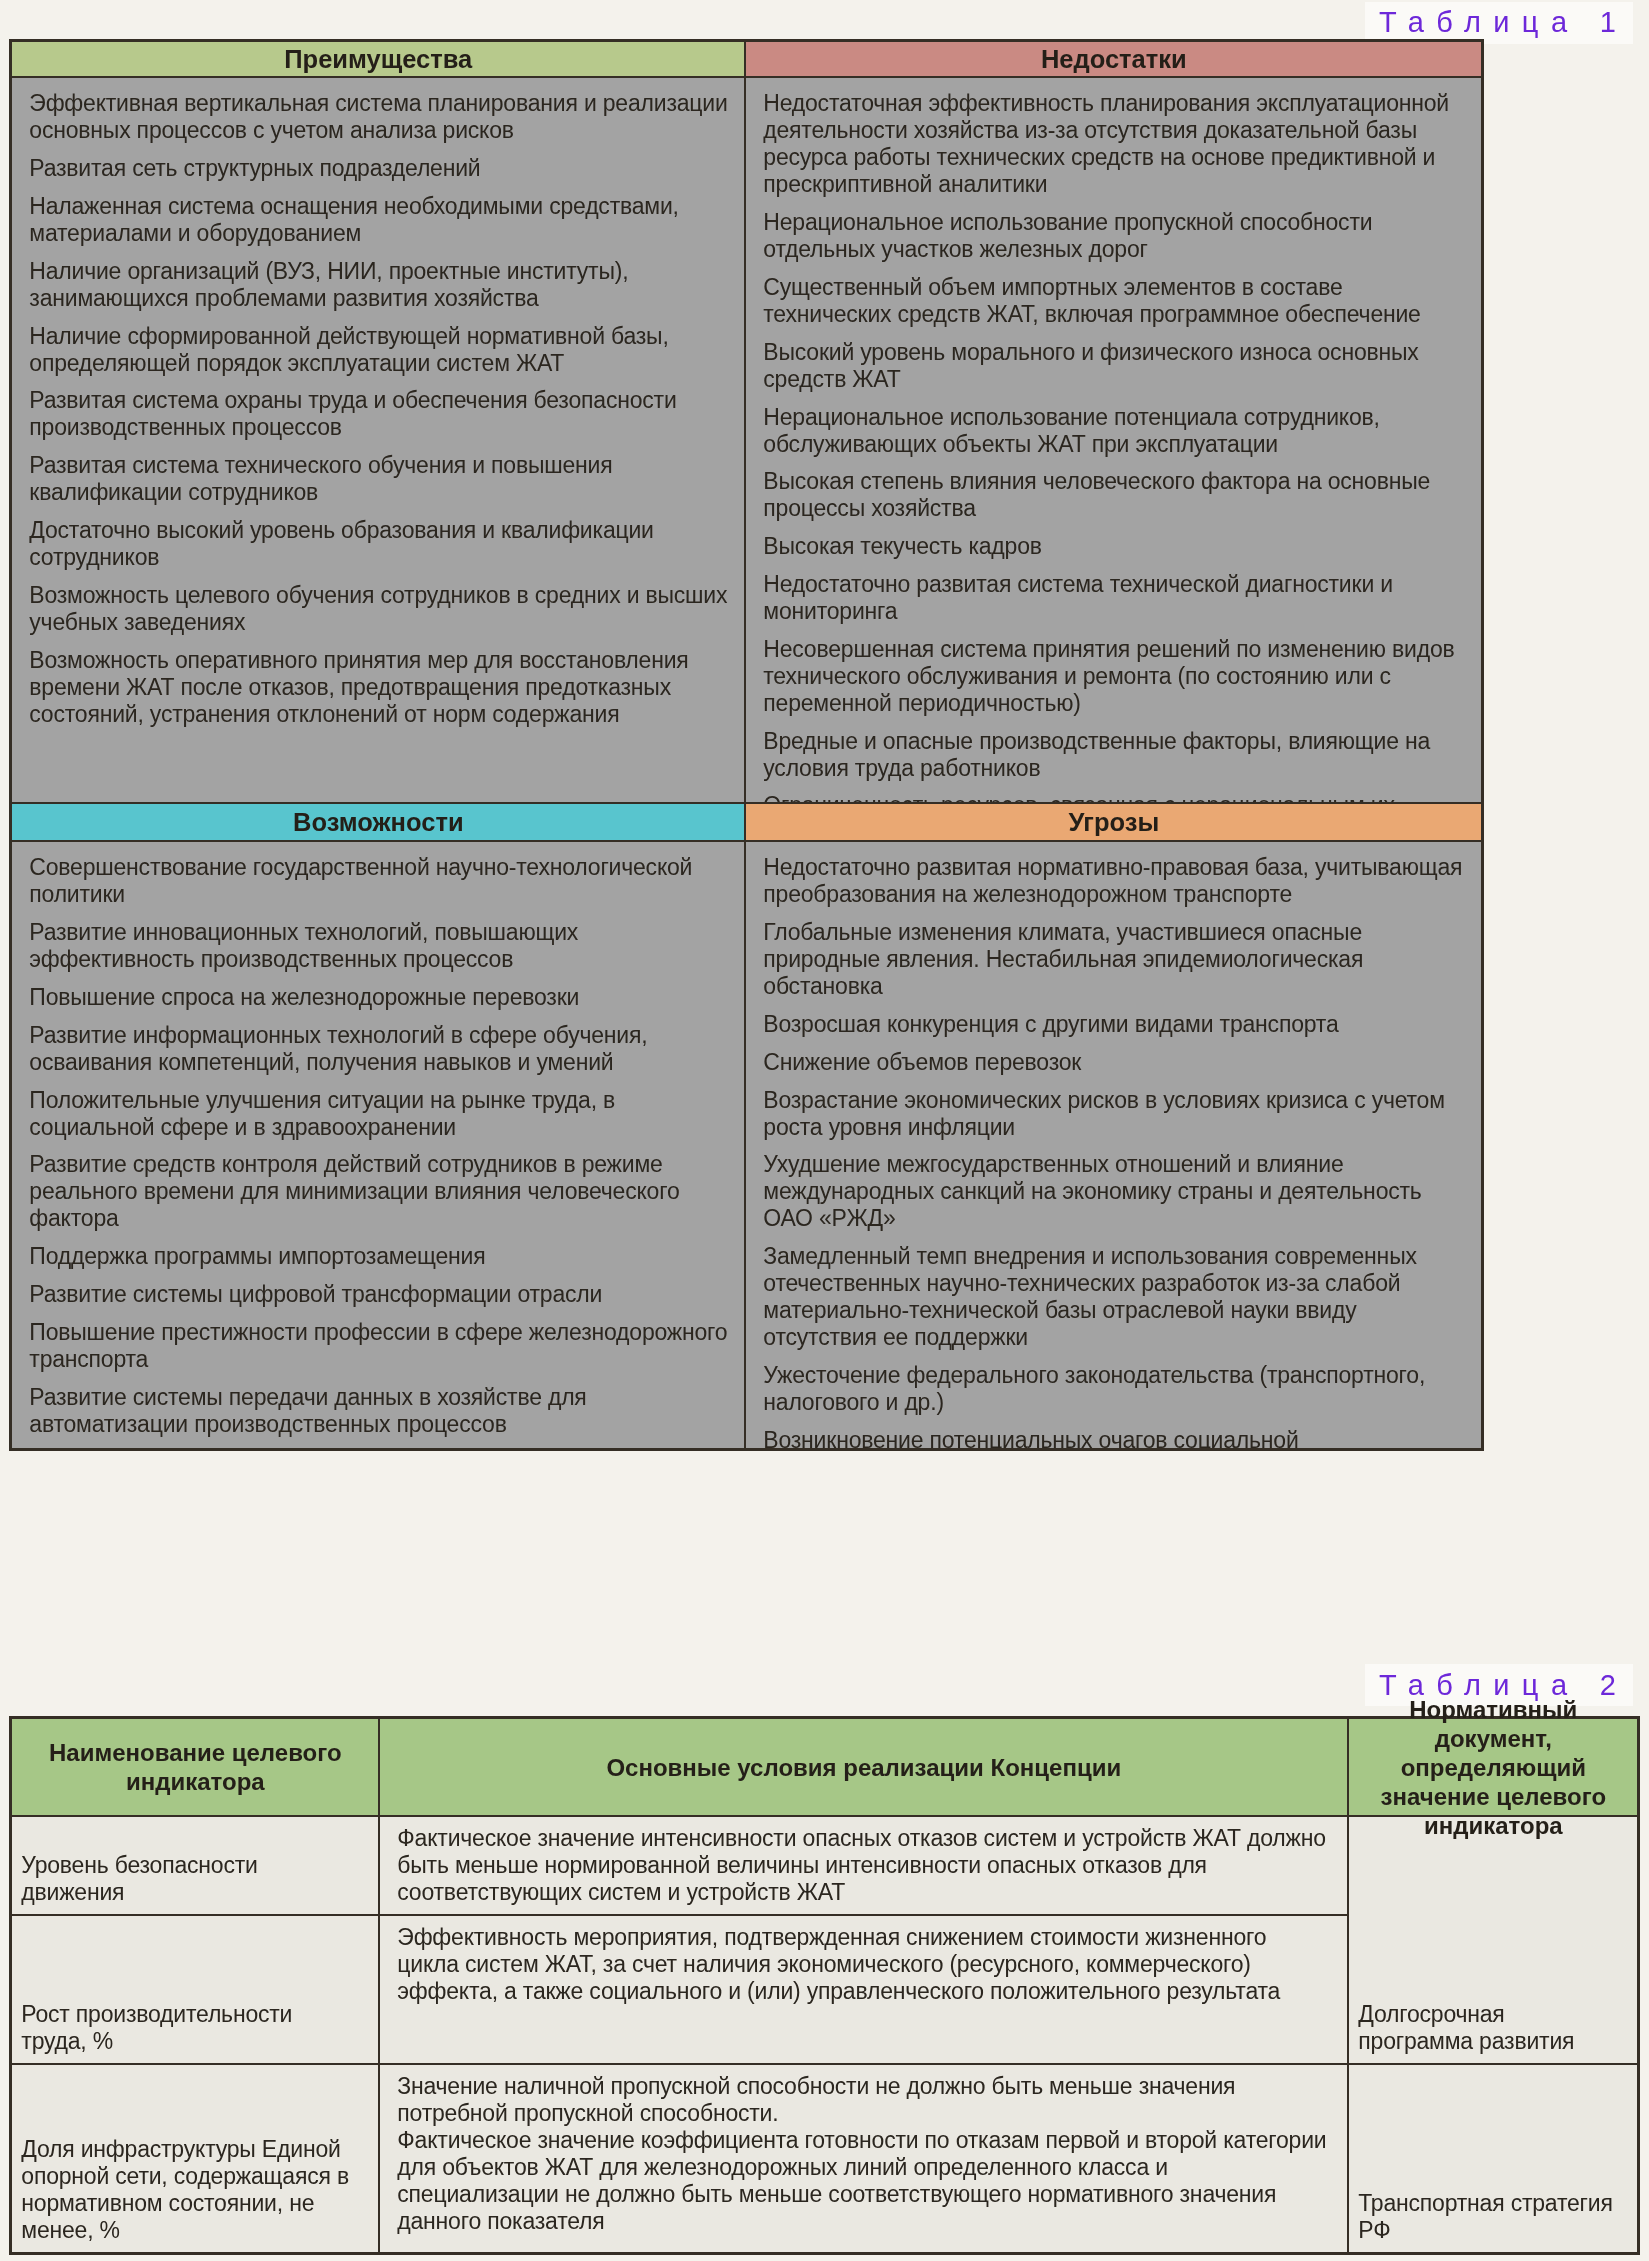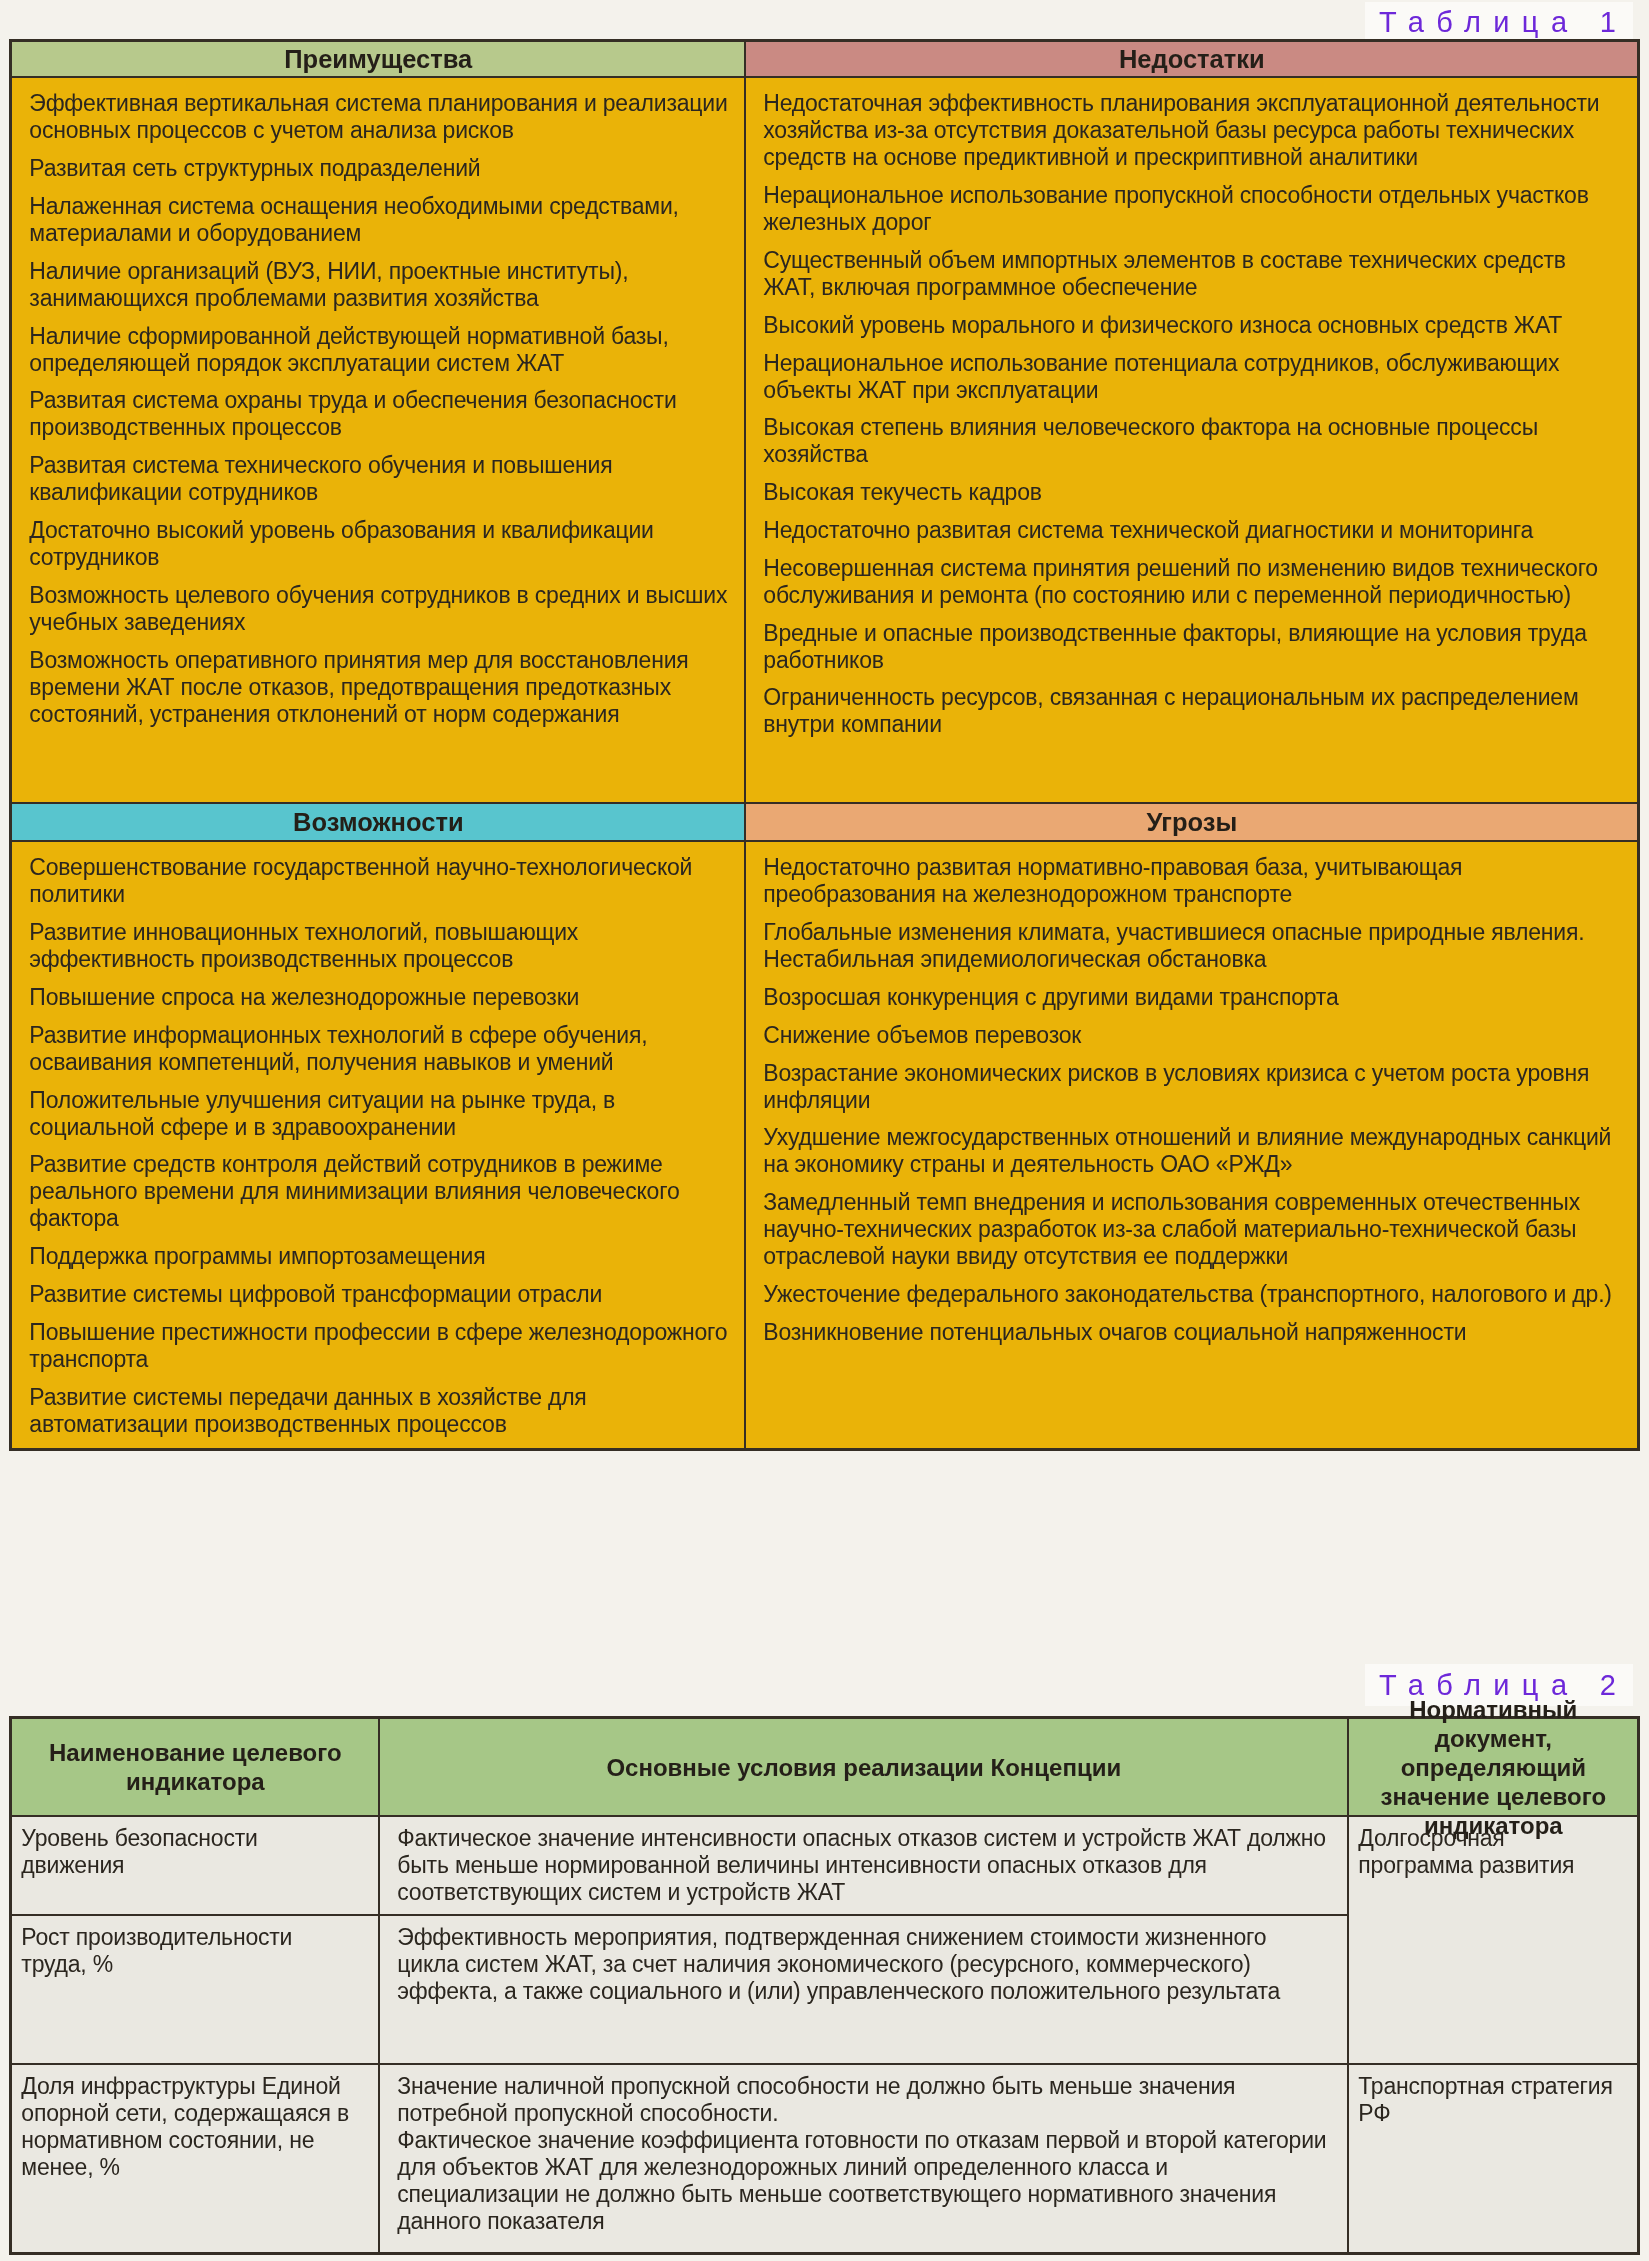--- a/index.html
+++ b/index.html
@@ -22,26 +22,26 @@
     background: #fbfaf7;
     padding: 4.6px 4.6px 4.6px 14px;
   }
   #t1-label { top: 1.5px; }
   #t2-label { top: 1664px; }
 
   
   .t1 {
     position: absolute;
     left: 9.3px; top: 39px;
-    width: 1631px; height: 1412px;
+    width: 1475px; height: 1412px;
     border: 3.9px solid #352e25;
     display: grid;
     grid-template-columns: 732px 1fr;
     grid-template-rows: 36px 724px 40px 1fr;
-    background: #eab308;
+    background: #a3a3a3;
     box-sizing: border-box;
   }
   .t1 .hcell {
     display: flex; align-items: center; justify-content: center;
     font-weight: bold; font-size: 25.5px;
     color: #241f18;
     border-bottom: 2.3px solid #352e25;
     box-sizing: border-box;
   }
   .t1 .hcell.row2 { border-top: 2.3px solid #352e25; }
@@ -80,21 +80,21 @@
   }
   .t2 .colB { border-left: 2.3px solid #352e25; }
   .t2 .rowB { border-top: 2.3px solid #352e25; }
   .t2 .cell {
     box-sizing: border-box;
     font-size: 23px; line-height: 27px;
     letter-spacing: -0.2px;
     padding: 7.7px 17px;
     overflow: hidden;
   }
-  .t2 .vcenter { display: flex; align-items: flex-start; padding-left: 9px; }
+  .t2 .vcenter { display: flex; align-items: flex-end; padding-left: 9px; }
   .t2 .pre { white-space: pre-line; }
   .doc-cell-1 { grid-column: 3; grid-row: 2 / 4; }
   .doc-cell-2 { grid-column: 3; grid-row: 4; }
 </style>
 </head>
 <body>
 
 <div class="page">
 
   <div class="table-label" id="t1-label">Таблица 1</div>

